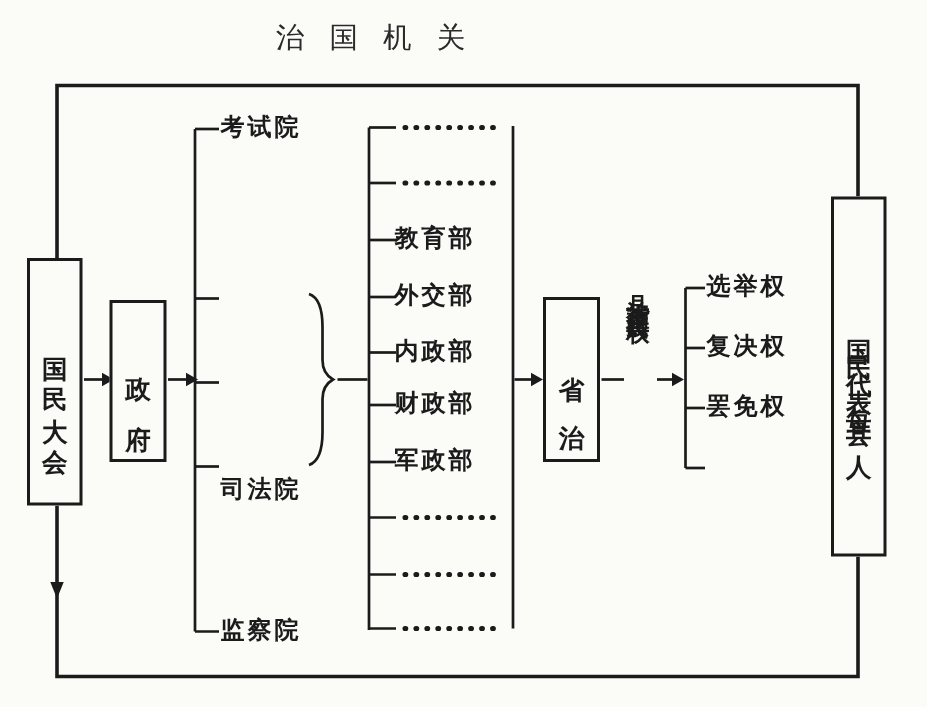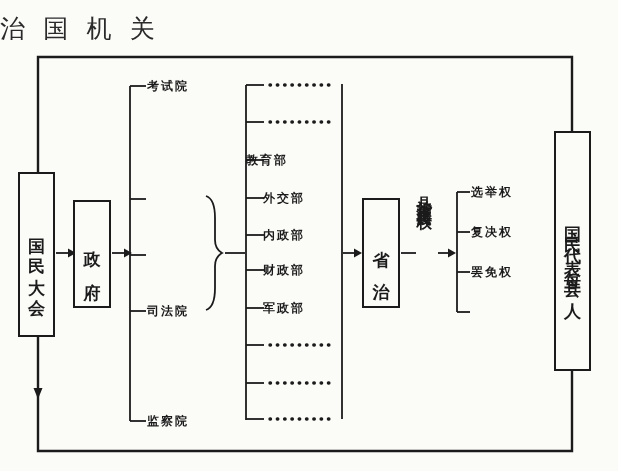--- a/index.html
+++ b/index.html
@@ -6,21 +6,22 @@
   .page{
     position:relative;
     width:618px;height:471px;
     background:#fbfbf8;
     font-family:"Liberation Serif","DejaVu Serif",serif;
     color:#1b1b1b;
     overflow:hidden;
   }
   .title{
     position:absolute;left:0;top:12px;width:500px;
-    font-size:25px;letter-spacing:6px;
+    text-align:center;
+    font-size:19px;letter-spacing:6px;
     color:#2a2a2a;
   }
   svg.lines{position:absolute;left:0;top:0;}
   .box{
     position:absolute;
     border:2px solid #1b1b1b;
     background:#fbfbf8;
     display:flex;align-items:center;justify-content:center;
     box-sizing:border-box;
   }
@@ -31,21 +32,21 @@
     font-size:17px;
     line-height:1;
     white-space:nowrap;
   }
   .ls-nat{letter-spacing:20px;padding-top:20px;}
   .ls-gov{letter-spacing:32px;padding-top:32px;}
   .ls-prov{letter-spacing:32px;padding-top:32px;}
   .ls-rep{letter-spacing:11px;padding-top:11px;}
   .hlabel{
     position:absolute;
-    font-size:12px;font-weight:bold;
+    font-size:16px;font-weight:bold;
     letter-spacing:2px;line-height:24px;height:24px;
     white-space:nowrap;
   }
   .vnote{
     position:absolute;
     writing-mode:vertical-rl;text-orientation:upright;
     font-size:15.5px;font-weight:bold;letter-spacing:3px;line-height:1.05;
     white-space:nowrap;
   }
 </style>
@@ -134,24 +135,24 @@
 
   <div class="box" style="left:362px;top:198px;width:38px;height:110px;">
     <span class="vtext ls-prov">省治</span>
   </div>
 
   <div class="box" style="left:554px;top:131px;width:37px;height:240px;">
     <span class="vtext ls-rep">国民代表每县一人</span>
   </div>
 
   <span class="hlabel" style="left:147px;top:74px;">考试院</span>
-  <span class="hlabel" style="left:147px;top:299px;text-align:center;">司法院</span>
+  <span class="hlabel" style="left:147px;top:315px;text-align:center;">司法院</span>
   <span class="hlabel" style="left:147px;top:409px;font-family:Liberation Serif, serif;">监察院</span>
 
-  <span class="hlabel" style="left:246px;top:148px;">教育部</span>
+  <span class="hlabel" style="left:263px;top:148px;">教育部</span>
   <span class="hlabel" style="left:263px;top:223px;">内政部</span>
   <span class="hlabel" style="left:263px;top:186px;">外交部</span>
   <span class="hlabel" style="left:263px;top:258px;">财政部</span>
   <span class="hlabel" style="left:263px;top:296px;">军政部</span>
 
   <span class="vnote" style="left:416px;top:184px;">县治行直接民权</span>
 
   <span class="hlabel" style="left:471px;top:180px;">选举权</span>
   <span class="hlabel" style="left:471px;top:220px;">复决权</span>
   <span class="hlabel" style="left:471px;top:260px;">罢免权</span>

